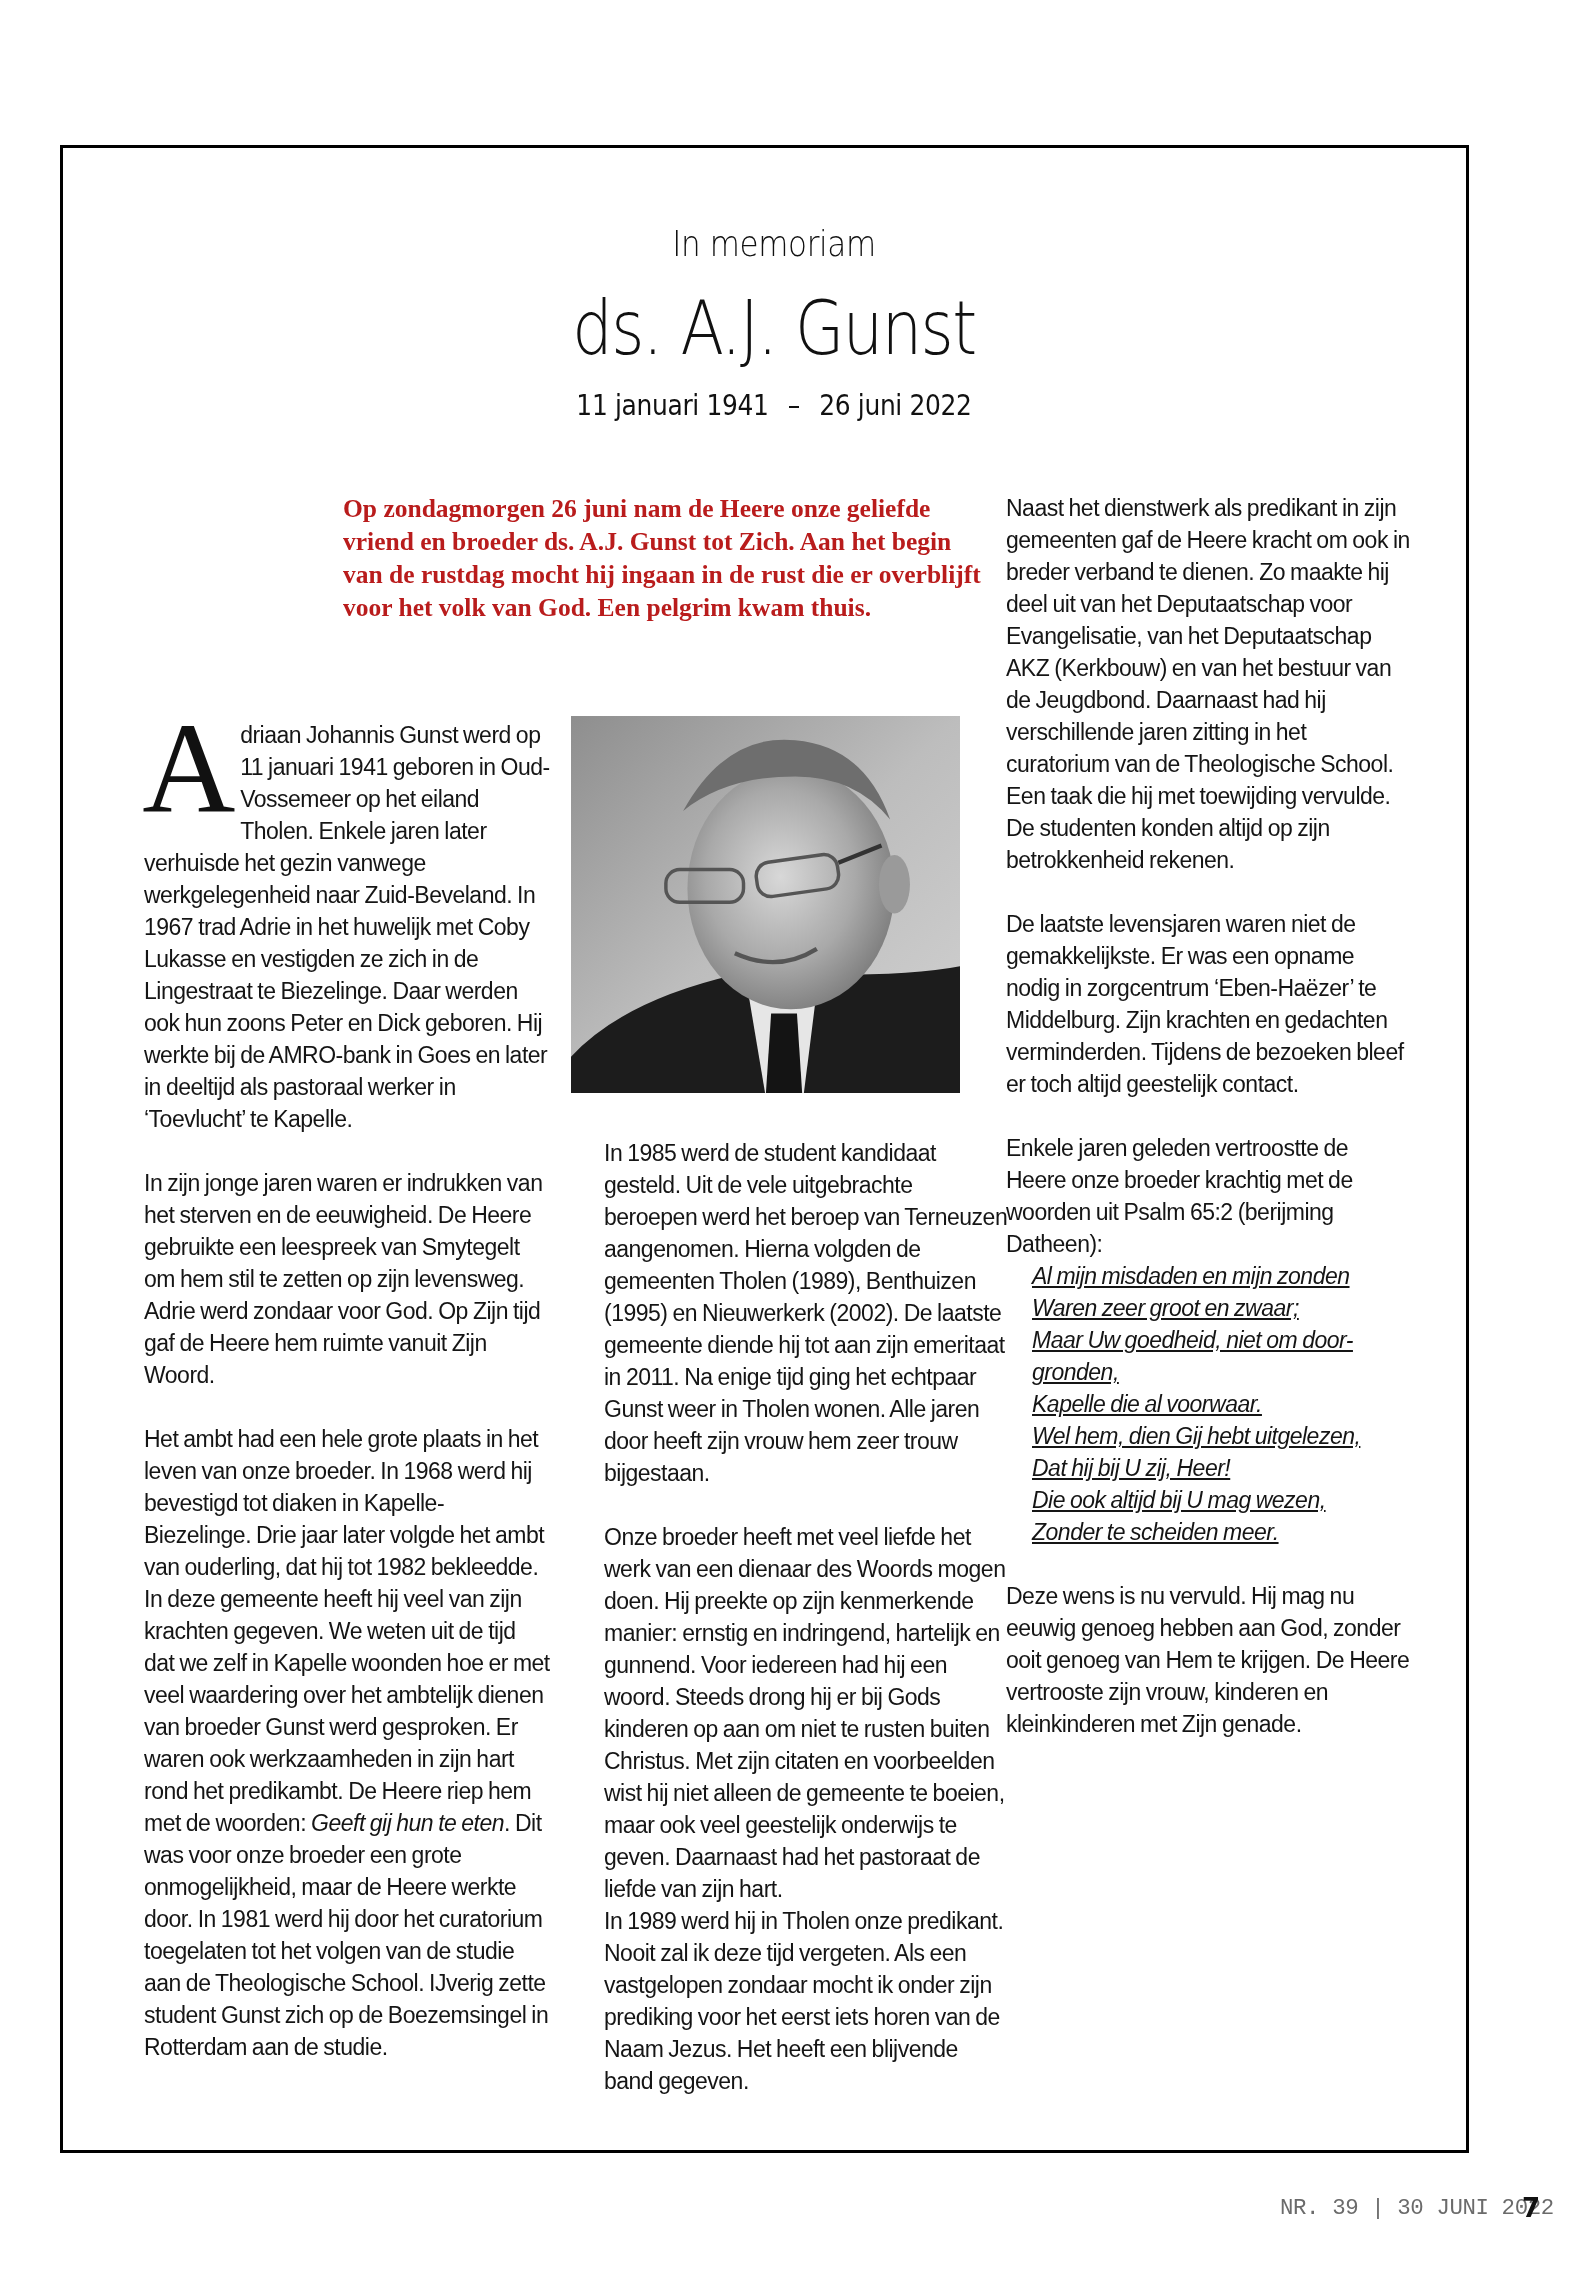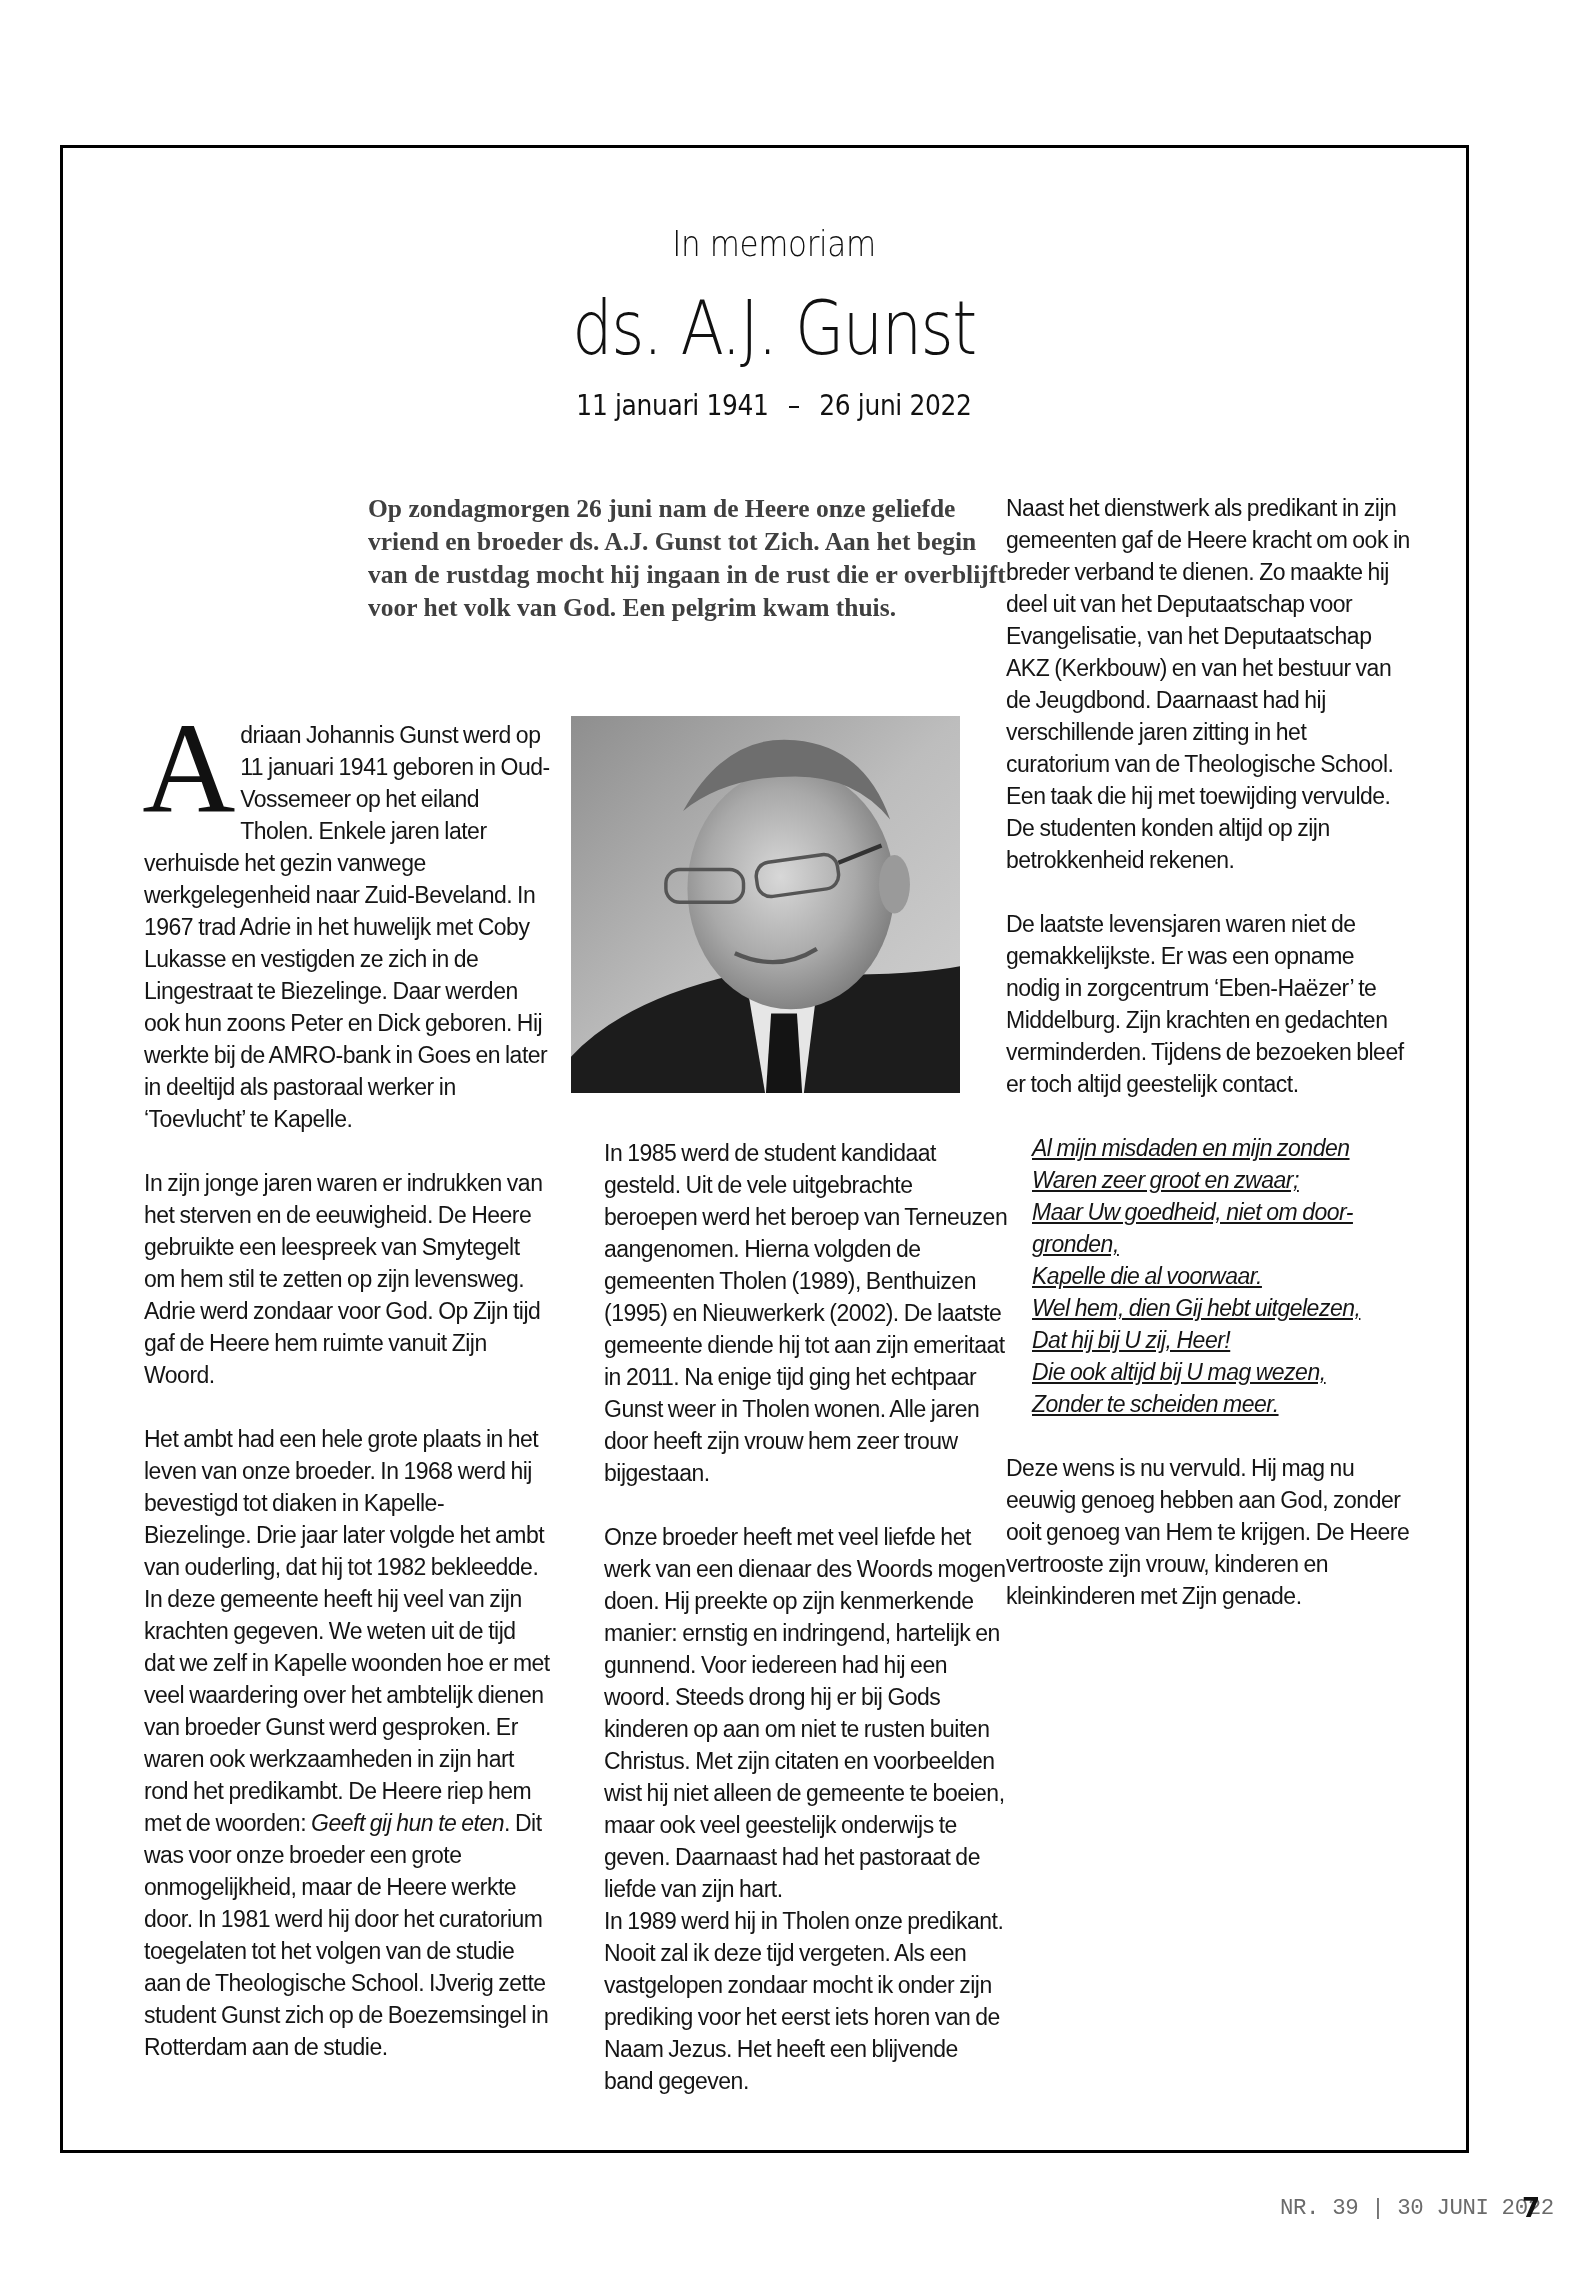--- a/index.html
+++ b/index.html
@@ -15,21 +15,21 @@
   .kicker { top: 223px; font-size: 36px; font-weight: 300; letter-spacing: -0.4px; }
   .title  { top: 285px; font-size: 74px; font-weight: 300; letter-spacing: -1.7px; }
   .dates  { top: 388px; font-size: 29px; letter-spacing: -0.4px; }
   .dates .dash { display: inline-block; margin: 0 22.4px; }
   .kicker, .title, .dates { font-family: "DejaVu Sans", sans-serif; transform: scaleX(0.86); transform-origin: 774px 0; left: 0; }
   .title, .kicker, .dates { width: 1548px; }
 
   .lead {
     position: absolute; left: 343px; top: 492px; width: 639px;
     font-family: "Liberation Serif", serif; font-weight: bold;
-    font-size: 25.5px; line-height: 33px; color: #404040; margin-left: 25px;
+    font-size: 25.5px; line-height: 33px; color: #b91c1c;
   }
 
   .col {
     position: absolute; font-family: "Liberation Sans", sans-serif;
     font-size: 23px; line-height: 32px; color: #151515;
     letter-spacing: -0.5px; word-spacing: -0.9px;
   }
   .col p { margin: 0 0 32px 0; }
   .col p.nogap { margin-bottom: 0; }
   .col1 { left: 144px; top: 719px; width: 406px; }
@@ -110,20 +110,21 @@
 
 <div class="col col2">
   <p>In 1985 werd de student kandidaat gesteld. Uit de vele uitgebrachte beroepen werd het beroep van Terneuzen aangenomen. Hierna volgden de gemeenten Tholen (1989), Benthuizen (1995) en Nieuwerkerk (2002). De laatste gemeente diende hij tot aan zijn emeritaat in 2011. Na enige tijd ging het echtpaar Gunst weer in Tholen wonen. Alle jaren door heeft zijn vrouw hem zeer trouw bijgestaan.</p>
   <p class="nogap">Onze broeder heeft met veel liefde het werk van een dienaar des Woords mogen doen. Hij preekte op zijn kenmerkende manier: ernstig en indringend, hartelijk en gunnend. Voor iedereen had hij een woord. Steeds drong hij er bij Gods kinderen op aan om niet te rusten buiten Christus. Met zijn citaten en voorbeelden wist hij niet alleen de gemeente te boeien, maar ook veel geestelijk onderwijs te geven. Daarnaast had het pastoraat de liefde van zijn hart.</p>
   <p class="nogap">In 1989 werd hij in Tholen onze predikant. Nooit zal ik deze tijd vergeten. Als een vastgelopen zondaar mocht ik onder zijn prediking voor het eerst iets horen van de Naam Jezus. Het heeft een blijvende band gegeven.</p>
 </div>
 
 <div class="col col3">
   <p>Naast het dienstwerk als predikant in zijn gemeenten gaf de Heere kracht om ook in breder verband te dienen. Zo maakte hij deel uit van het Deputaatschap voor Evangelisatie, van het Deputaatschap AKZ (Kerkbouw) en van het bestuur van de Jeugdbond. Daarnaast had hij verschillende jaren zitting in het curatorium van de Theologische School. Een taak die hij met toewijding vervulde. De studenten konden altijd op zijn betrokkenheid rekenen.</p>
   <p>De laatste levensjaren waren niet de gemakkelijkste. Er was een opname nodig in zorgcentrum ‘Eben-Haëzer’ te Middelburg. Zijn krachten en gedachten verminderden. Tijdens de bezoeken bleef er toch altijd geestelijk contact.</p>
+  <p class="nogap">Enkele jaren geleden vertroostte de Heere onze broeder krachtig met de woorden uit Psalm 65:2 (berijming Datheen):</p>
   <div class="poem">
     <div>Al mijn misdaden en mijn zonden</div>
     <div>Waren zeer groot en zwaar;</div>
     <div>Maar Uw goedheid, niet om door-</div>
     <div>gronden,</div>
     <div>Kapelle die al voorwaar.</div>
     <div>Wel hem, dien Gij hebt uitgelezen,</div>
     <div>Dat hij bij U zij, Heer!</div>
     <div>Die ook altijd bij U mag wezen,</div>
     <div>Zonder te scheiden meer.</div>

